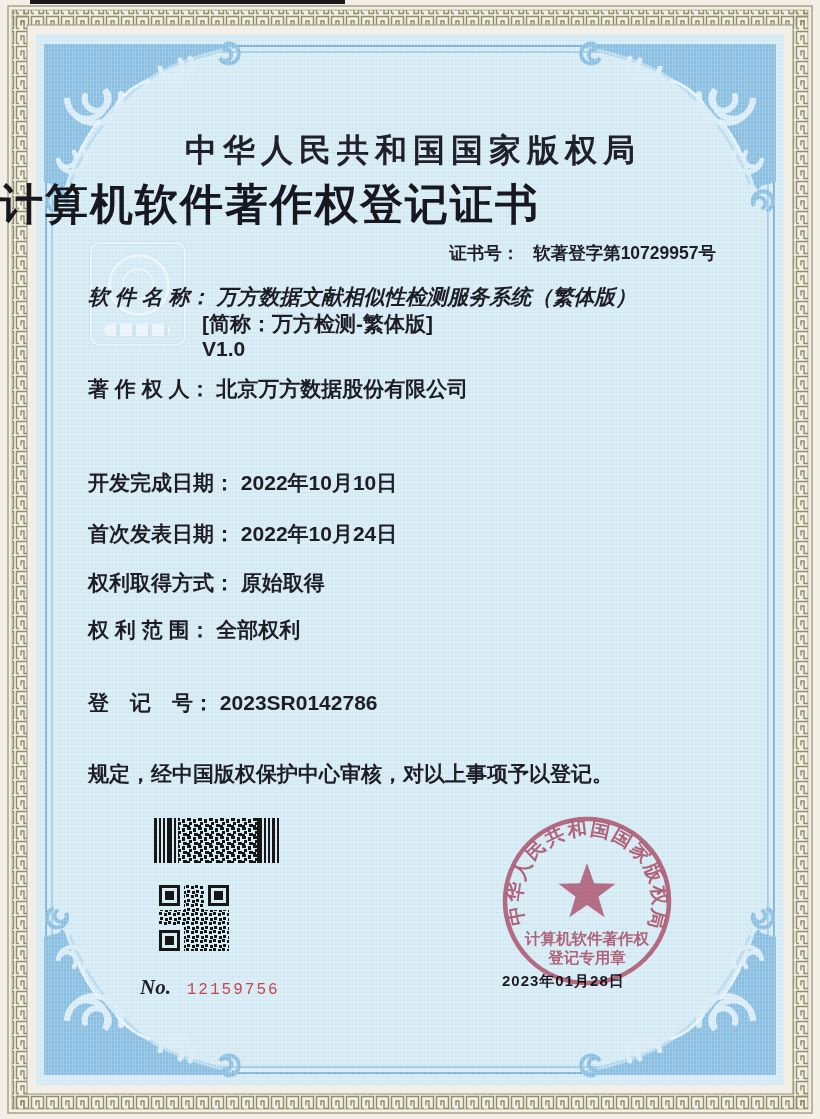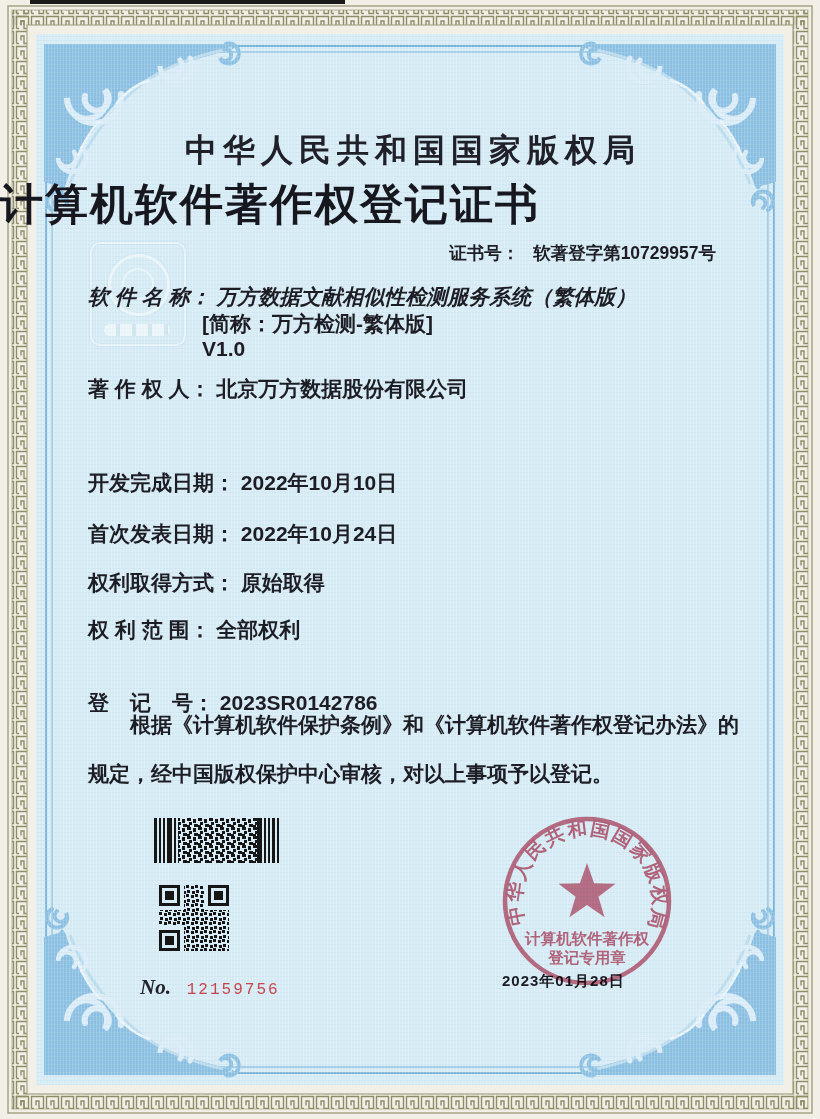--- a/index.html
+++ b/index.html
@@ -161,21 +161,20 @@
   <div class="txt field-row" style="top:616px;">
     <span class="lbl">权 利 范 围：</span>
     <span class="val">全部权利</span>
   </div>
 
   <div class="txt field-row" style="top:661px;margin-top:28px;">
     <span class="lbl">登　记　号：</span>
     <span class="val">2023SR0142786</span>
   </div>
 
-  <div class="txt statement" style="top:711px;text-indent:2em;">根据《计算机软件保护条例》和《计算机软件著作权登记办法》的</div>
   <div class="txt statement" style="top:760px;">规定，经中国版权保护中心审核，对以上事项予以登记。</div>
 
   <svg class="code" style="left:154px;top:818px;" width="127" height="45" viewBox="0 0 127 45" aria-hidden="true">
     <rect x="0" y="0" width="3" height="45" fill="#161616"></rect>
     <rect x="5" y="0" width="2" height="45" fill="#161616"></rect>
     <rect x="9" y="0" width="2" height="45" fill="#161616"></rect>
     <rect x="13" y="0" width="5" height="45" fill="#161616"></rect>
     <rect x="20" y="0" width="2" height="45" fill="#161616"></rect>
     <rect x="24" y="0" width="79" height="45" fill="url(#bcnoise)"></rect>
     <rect x="103" y="0" width="5" height="45" fill="#161616"></rect>

